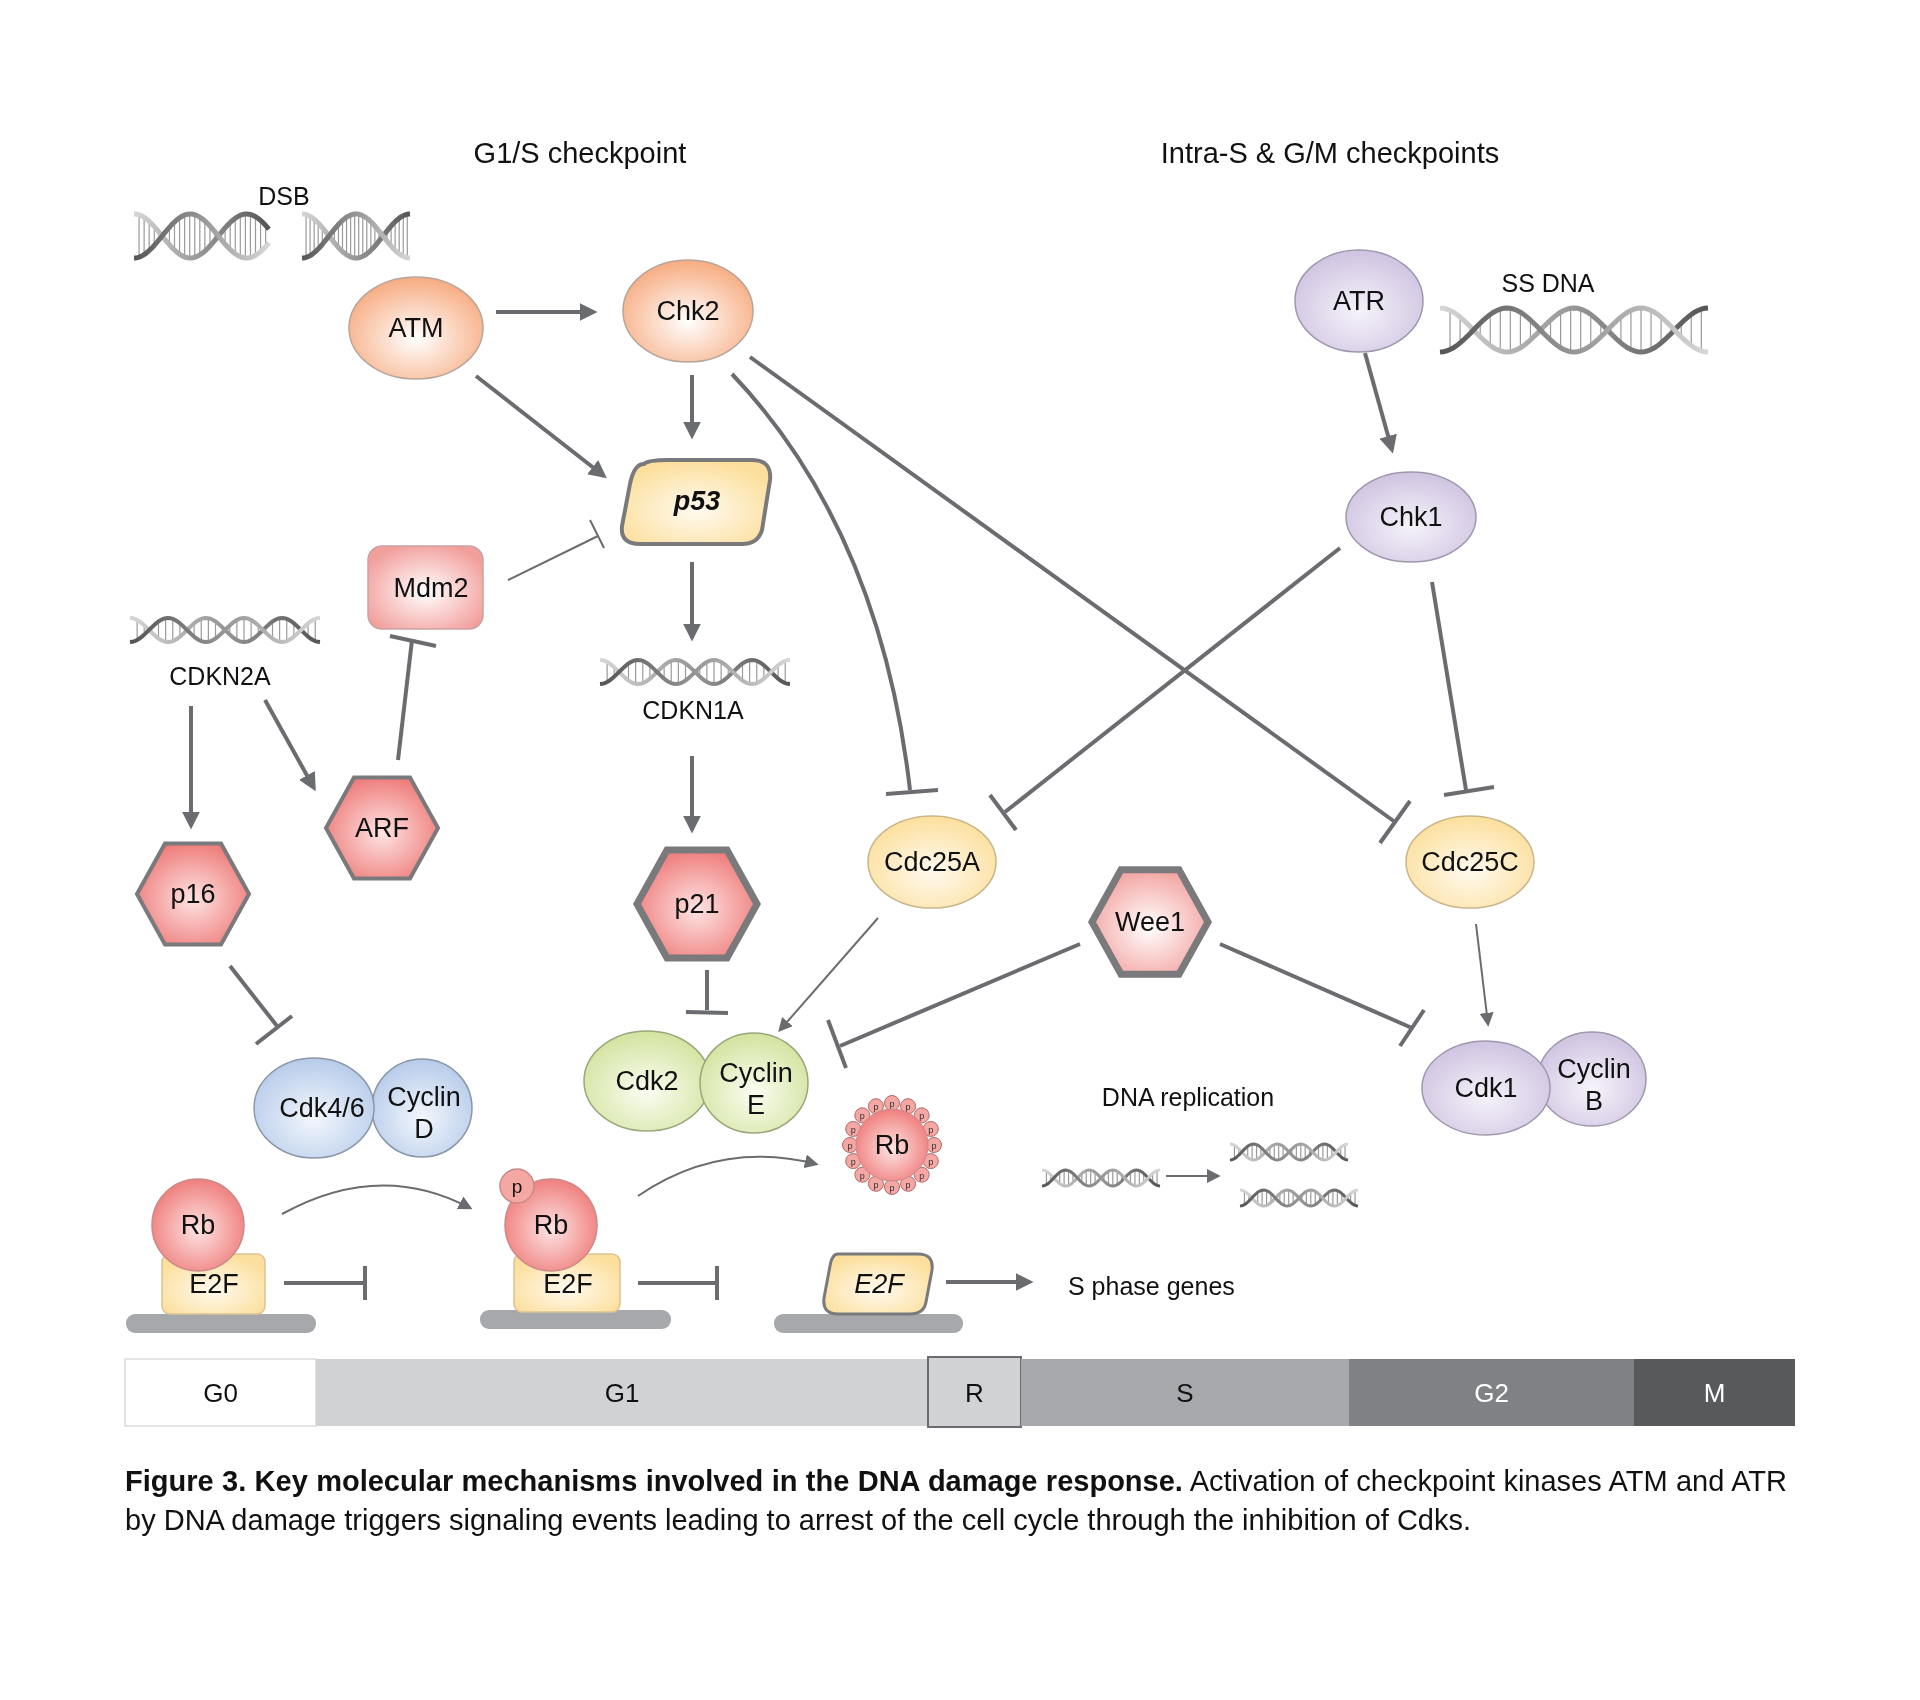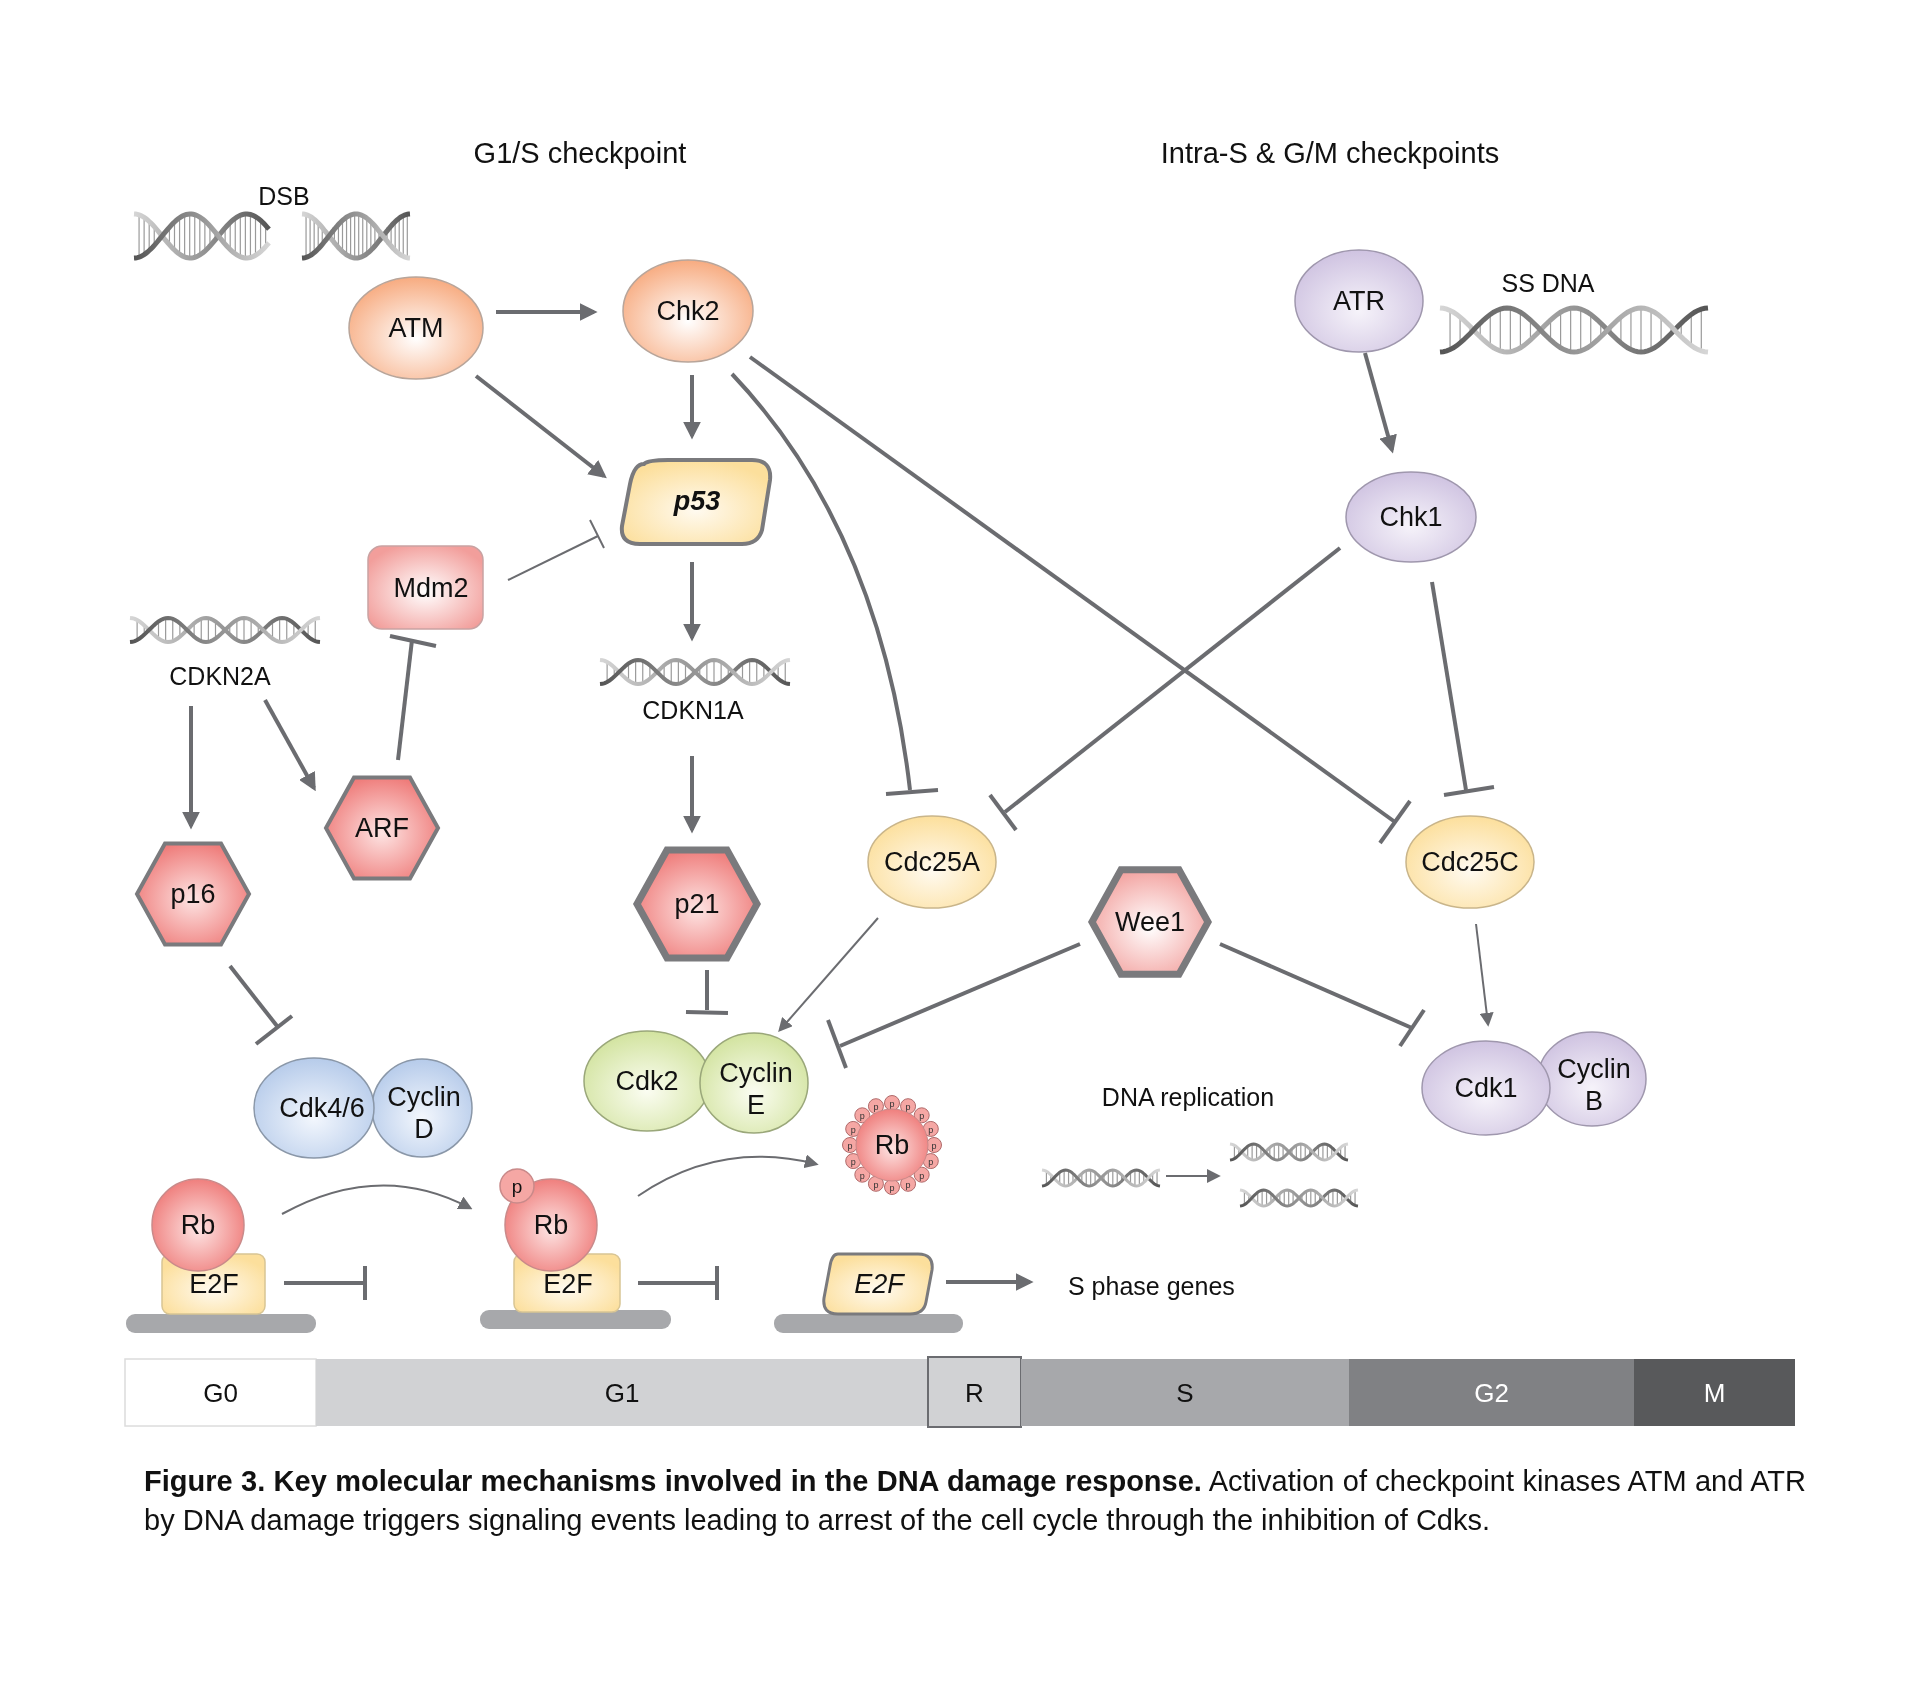--- a/index.html
+++ b/index.html
@@ -4,21 +4,21 @@
 <style>
   html, body { margin: 0; padding: 0; background: #ffffff; }
   body { width: 1920px; height: 1700px; position: relative; overflow: hidden; font-family: "Liberation Sans", sans-serif; }
   svg#fig { position: absolute; left: 0; top: 0; width: 1920px; height: 1700px; }
   .lbl { font-family: "Liberation Sans", sans-serif; font-size: 27px; fill: #111; }
   .lbl-sm { font-family: "Liberation Sans", sans-serif; font-size: 25px; fill: #111; }
   .title { font-family: "Liberation Sans", sans-serif; font-size: 29px; fill: #111; }
   .phase-lbl { font-family: "Liberation Sans", sans-serif; font-size: 26px; }
   .edge { stroke: #6b6c70; fill: none; stroke-width: 4; }
   .edge-thin { stroke: #6b6c70; fill: none; stroke-width: 2; }
-  .caption { position: absolute; left: 125px; top: 1462px; width: 1662px; font-family: "Liberation Sans", sans-serif; font-size: 29px; line-height: 39px; color: #111; text-align: justify; margin-left: 19px; }
+  .caption { position: absolute; left: 125px; top: 1462px; width: 1662px; font-family: "Liberation Sans", sans-serif; font-size: 29px; line-height: 39px; color: #111; text-align: justify; }
   .caption b { font-weight: bold; }
 </style>
 </head>
 <body>
 
 <svg id="fig" viewBox="0 0 1920 1700" xmlns="http://www.w3.org/2000/svg">
   <defs>
     <radialGradient id="gOrange" cx="50%" cy="60%" r="60%">
       <stop offset="0%" stop-color="#ffffff"></stop>
         <stop offset="100%" stop-color="#f7ab80"></stop>

